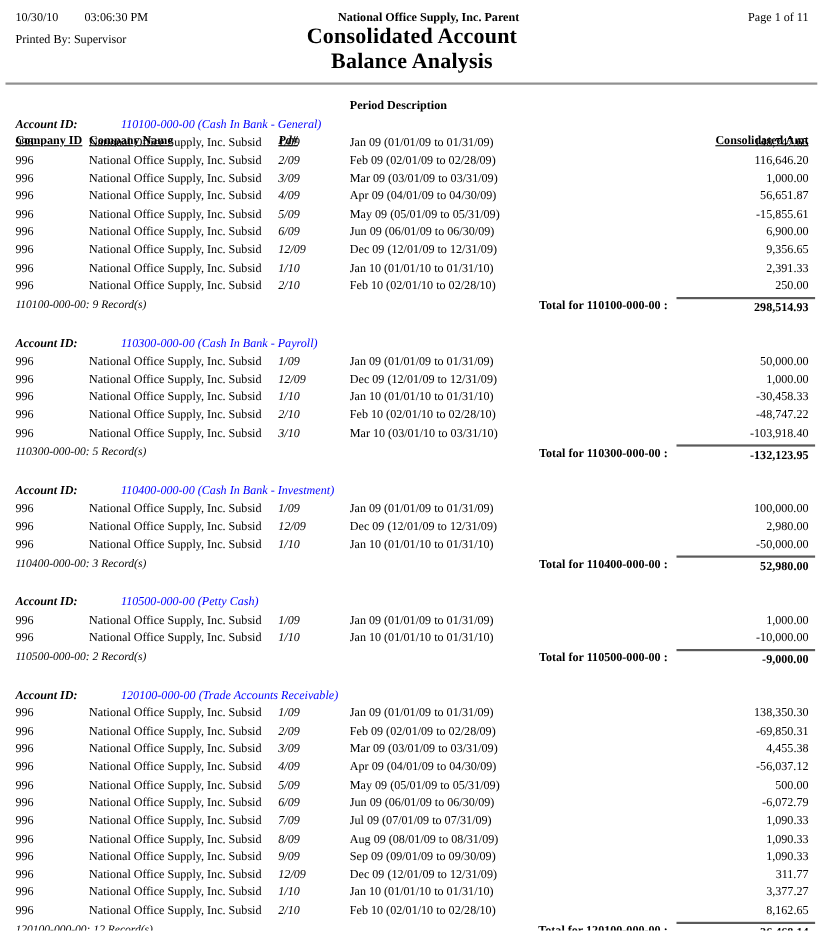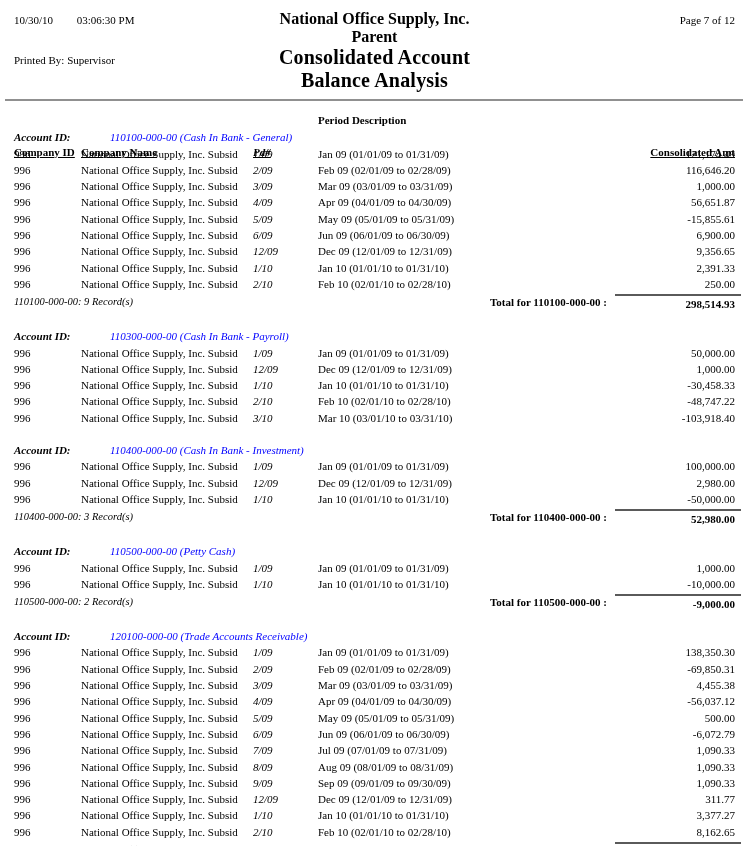--- a/index.html
+++ b/index.html
@@ -12,21 +12,21 @@
   .page { width:748px; height:846px; }
 
   
   .hdr { padding:10px 13px 0 14px; }
   .hdr-row { display:flex; align-items:baseline;gap:48px; }
   .hdr-left  { width:215px; }
   .hdr-center{ flex:1; text-align:center; }
   .hdr-right { width:215px; text-align:right; }
   .hdr-date { display:inline-block; min-width:46px; }
   .hdr-time { margin-left:14px; }
-  .company-title { font-weight:bold; font-size:16px; }
+  .company-title { font-weight:bold; font-size:11px;text-align:right; }
   .report-title { font-weight:bold; font-size:20px; letter-spacing:.2px; }
   .hdr-rule { border-top:2px solid #909090; margin:7px 5px 0 5px; }
 
   
   .row { display:flex; padding-left:14px; padding-right:7px; line-height:16.3px; height:16.3px; }
   .c-id   { width:67px; }
   .c-name { width:172px; }
   .c-pd   { width:65px;font-style:italic; }
   .c-desc { width:280px; }
   .c-amt  { flex:1; text-align:right; padding-right:6px; }
@@ -54,21 +54,21 @@
 
 <div class="page">
 
   <div class="hdr">
     <div class="hdr-row">
       <div class="hdr-left">
         <span class="hdr-date">10/30/10</span>
         <span class="hdr-time">03:06:30 PM</span>
       </div>
       <div class="hdr-center company-title">National Office Supply, Inc. Parent</div>
-      <div class="hdr-right">Page 7 of 12</div>
+      <div class="hdr-right">Page 1 of 11</div>
     </div>
     <div class="hdr-row">
       <div class="hdr-left">
         <span>Printed By:</span>
         <span>Supervisor</span>
       </div>
       <div class="hdr-center report-title">Consolidated Account Balance Analysis</div>
       <div class="hdr-right"></div>
     </div>
   </div>
@@ -87,21 +87,21 @@
       <div class="account-section">
         <div class="acct-row">
           <span class="acct-label">Account ID:</span>
           <span class="acct-link">110100-000-00 (Cash In Bank - General)</span>
         </div>
         <div class="row">
           <div class="c-id">996</div>
           <div class="c-name">National Office Supply, Inc. Subsid</div>
           <div class="c-pd">1/09</div>
           <div class="c-desc">Jan 09 (01/01/09 to 01/31/09)</div>
-          <div class="c-amt">121,174.49</div>
+          <div class="c-amt">148,747.65</div>
         </div>
         <div class="row">
           <div class="c-id">996</div>
           <div class="c-name">National Office Supply, Inc. Subsid</div>
           <div class="c-pd">2/09</div>
           <div class="c-desc">Feb 09 (02/01/09 to 02/28/09)</div>
           <div class="c-amt">116,646.20</div>
         </div>
         <div class="row">
           <div class="c-id">996</div>
@@ -192,20 +192,26 @@
           <div class="c-desc">Feb 10 (02/01/10 to 02/28/10)</div>
           <div class="c-amt">-48,747.22</div>
         </div>
         <div class="row">
           <div class="c-id">996</div>
           <div class="c-name">National Office Supply, Inc. Subsid</div>
           <div class="c-pd">3/10</div>
           <div class="c-desc">Mar 10 (03/01/10 to 03/31/10)</div>
           <div class="c-amt">-103,918.40</div>
         </div>
+        <div class="sec-footer">
+          <span class="rec-count">110300-000-00: 5 Record(s)</span>
+          <span class="spacer"></span>
+          <span class="total-label">Total for 110300-000-00 :</span>
+          <span class="total-amt">-132,123.95</span>
+        </div>
       </div>
       <div class="account-section">
         <div class="acct-row">
           <span class="acct-label">Account ID:</span>
           <span class="acct-link">110400-000-00 (Cash In Bank - Investment)</span>
         </div>
         <div class="row">
           <div class="c-id">996</div>
           <div class="c-name">National Office Supply, Inc. Subsid</div>
           <div class="c-pd">1/09</div>

